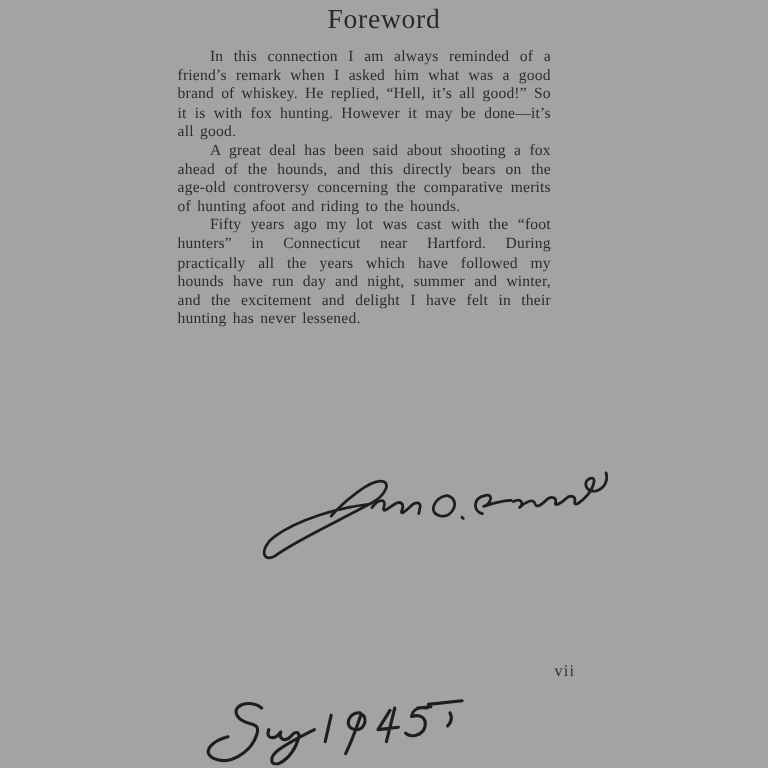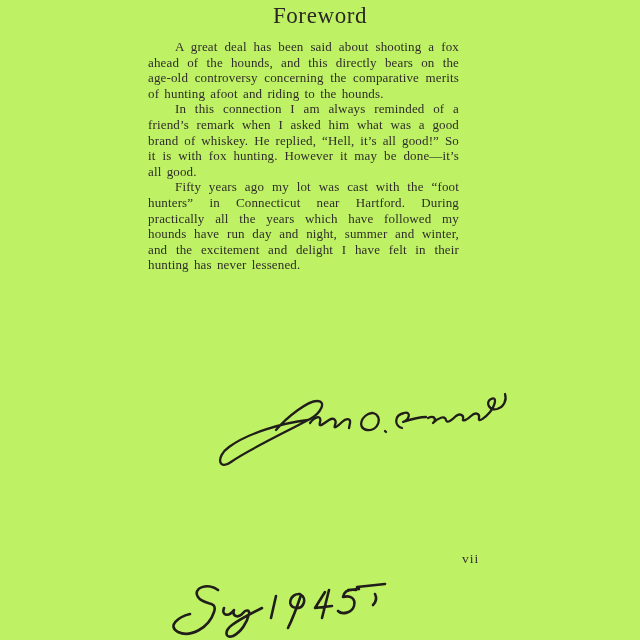--- a/index.html
+++ b/index.html
@@ -4,21 +4,21 @@
 <style>
   html, body {
     margin: 0;
     padding: 0;
     background: #ffffff;
   }
   .page {
     position: relative;
     width: 640px;
     height: 640px;
-    background: #bef264;
+    background: #a3a3a3;
     font-family: "Liberation Serif", "DejaVu Serif", serif;
     color: #2f2c29;
     overflow: hidden;
   }
   .title {
     position: absolute;
     top: 3px;
     left: 0;
     width: 100%;
     margin: 0;
@@ -74,22 +74,22 @@
   }
 </style>
 </head>
 <body>
 
 <div class="page">
 
   <h1 class="title">Foreword</h1>
 
   <div class="text-block">
+    <p>In this connection I am always reminded of a friend’s remark when I asked him what was a good brand of whiskey. He replied, “Hell, it’s all good!” So it is with fox hunting. However it may be done—it’s all good.</p>
     <p>A great deal has been said about shooting a fox ahead of the hounds, and this directly bears on the age-old controversy concerning the comparative merits of hunting afoot and riding to the hounds.</p>
-    <p>In this connection I am always reminded of a friend’s remark when I asked him what was a good brand of whiskey. He replied, “Hell, it’s all good!” So it is with fox hunting. However it may be done—it’s all good.</p>
     <p>Fifty years ago my lot was cast with the “foot hunters” in Connecticut near Hartford. During practically all the years which have followed my hounds have run day and night, summer and winter, and the excitement and delight I have felt in their hunting has never lessened.</p>
   </div>
 
   <svg class="signature-svg" width="296" height="76" viewBox="0 0 296 76" role="img" aria-label="John O. Enders">
     <path d="M60,38 C72,24 92,9 101,9 C111,9 105,21 94,27 C68,41 30,59 15,70 C3,79 -1,65 13,55 C32,41 66,31 92,28"></path>
     <path d="M94,31 C99,24 106,23 104,30 C102,37 108,31 113,28 C118,25 121,28 119,33 C117,38 122,34 126,30 C130,26 135,26 134,31 L133,36"></path>
     <path d="M156,21 C146,22 140,36 151,38 C162,40 168,24 157,21 M169,39 L170,40"></path>
     <path d="M186,36 C178,34 178,23 188,21 C196,19 193,28 187,30 C196,27 204,25 210,25 M212,26 C218,23 221,27 217,31 C222,26 229,23 230,28 C231,32 236,28 240,24 C244,21 248,23 247,27 C246,30 251,28 255,24 C259,20 264,21 263,26 C262,31 269,26 274,20 C280,12 281,4 275,7 C269,10 273,19 281,17 C288,15 291,8 289,2"></path>
   </svg>
 

